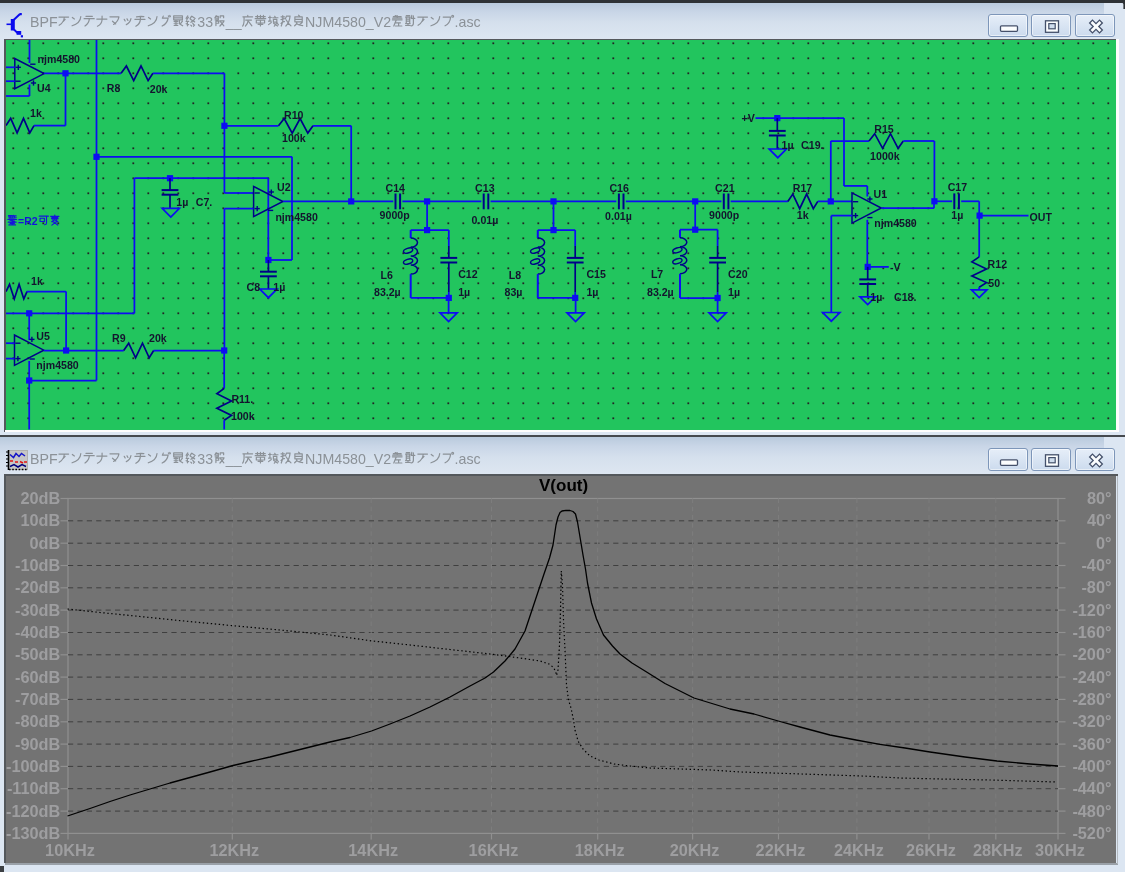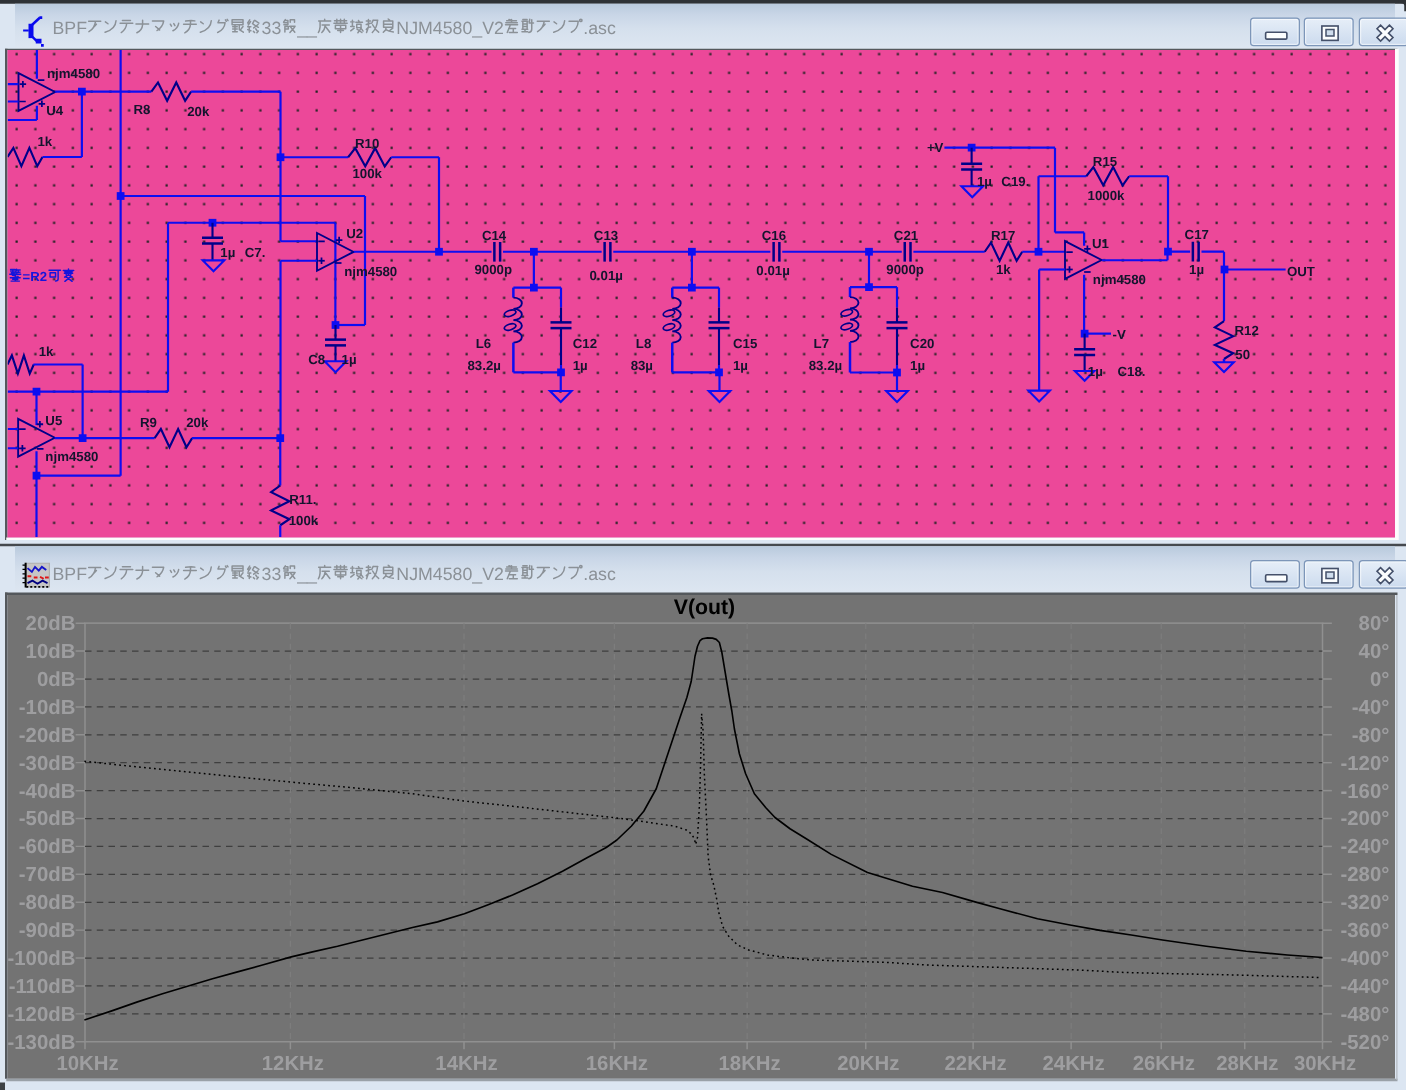--- a/index.html
+++ b/index.html
@@ -1,16 +1,16 @@
 <!DOCTYPE html>
 <html><head><meta charset="utf-8"><style>
 *{margin:0;padding:0;box-sizing:border-box}
 html,body{width:1125px;height:872px;overflow:hidden;background:#dce6f2;font-family:"Liberation Sans",sans-serif}
 .abs{position:absolute}
-.tbar{position:absolute;left:12px;width:1104px;height:36px;background:linear-gradient(180deg,#b9cadd 0%,#c9d6e7 25%,#d5e0ed 55%,#dde6f1 100%)}
+.tbar{position:absolute;left:0;width:1104px;height:36px;background:linear-gradient(180deg,#b9cadd 0%,#c9d6e7 25%,#d5e0ed 55%,#dde6f1 100%)}
 .btn{position:absolute;width:40px;height:23px;border:1px solid #7d96b9;border-radius:3px;background:linear-gradient(180deg,#e6eef8,#ccdbee);box-shadow:inset 0 0 0 1px rgba(255,255,255,.55)}
 svg text{font-family:"Liberation Sans",sans-serif}
 </style></head><body>
 <div class="abs" style="left:0;top:0;width:1125px;height:2.5px;background:#2e3236"></div>
 <path></path>
 <div class="tbar" style="top:2.5px">
     <svg style="position:absolute;left:5px;top:7px" width="22" height="30" viewBox="0 0 22 30">
 <g stroke="#0a0aee" fill="none">
 <line x1="1.5" y1="14.3" x2="6" y2="14.3" stroke-width="1.6"></line>
 <line x1="7.5" y1="11" x2="15" y2="4" stroke-width="2"></line>
@@ -102,21 +102,21 @@
         <rect x="16.8" y="8.6" width="6.4" height="5.2" fill="#cfdded" stroke="#44506a" stroke-width="1.2"></rect>
       </svg></div>
     <div class="btn" style="left:1075px;top:11px"><svg width="40" height="23" viewBox="0 0 40 23">
         <path d="M-2,-7 H2 V-2 H7 V2 H2 V7 H-2 V2 H-7 V-2 H-2 Z" transform="translate(20,11.5) rotate(45)" fill="#fbfdfe" stroke="#44506a" stroke-width="1.3"></path>
       </svg></div>
   </div>
 <div class="abs" style="left:4px;top:38.5px;width:1114px;height:1.6px;background:#54585c"></div>
 <div class="abs" style="left:4.4px;top:38.5px;width:1.6px;height:393px;background:#54585c"></div>
 <div class="abs" style="left:1116.4px;top:39px;width:2.2px;height:393px;background:#fdfdfd"></div>
 <div class="abs" style="left:5px;top:429.9px;width:1113px;height:2.6px;background:#fdfdfd"></div>
-<div class="abs" style="left:6px;top:40px;width:1110px;height:390px;background:#ec4899;overflow:hidden">
+<div class="abs" style="left:6px;top:40px;width:1110px;height:390px;background:#22c55e;overflow:hidden">
 <svg width="1110" height="390" viewBox="6 40 1110 390" font-family="Liberation Sans">
 <defs>
         <pattern id="dots" width="15" height="15" patternUnits="userSpaceOnUse" x="12.0" y="42.0">
 <rect x="0.4" y="0.4" width="1.8" height="1.8" fill="#242424"></rect>
         </pattern>
       </defs>
 <rect x="6" y="40" width="1110" height="390" fill="url(#dots)"></rect>
 <path d="M14.8,58.5 L14.8,88.7 L44.1,73.6 Z" stroke="#000089" stroke-width="1.5" fill="none" stroke-linejoin="miter"></path>
 <line x1="6.0" y1="67.3" x2="14.8" y2="67.3" stroke="#0d0df2" stroke-width="1.75" stroke-linecap="butt"></line>
 <line x1="6.0" y1="81.2" x2="14.8" y2="81.2" stroke="#0d0df2" stroke-width="1.75" stroke-linecap="butt"></line>

